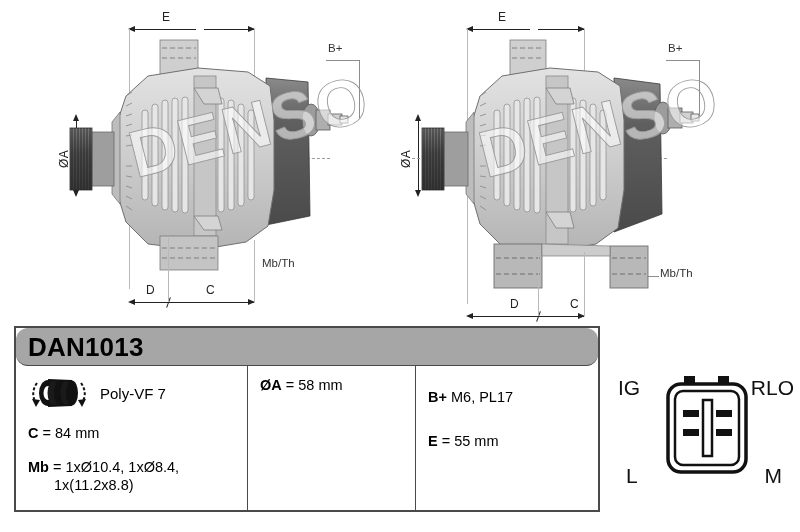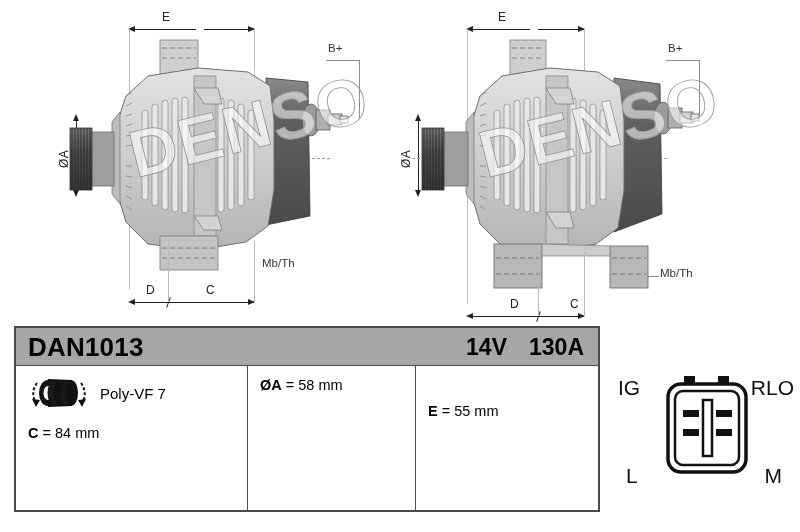--- a/index.html
+++ b/index.html
@@ -120,20 +120,21 @@
     border: 2px solid #4a4a4a;
     box-sizing: border-box;
     background: #fff;
   }
   .spec-header {
     position: relative;
     height: 38px;
     background: #a6a6a6;
     border-bottom: 1px solid #4a4a4a;
     box-sizing: border-box;
+    border-radius: 12px;
   }
   .part-number {
     position: absolute;
     left: 12px; top: 50%;
     transform: translateY(-50%);
     font-size: 26px;
     font-weight: bold;
     letter-spacing: .2px;
   }
   .rating {
@@ -429,24 +430,20 @@
     <div class="tick" style="left:140px; top:311px;"></div>
     <div class="ext-v" style="left:140px; top:252px; height:64px;"></div>
     <div class="ext-v" style="left:186px; top:252px; height:64px;"></div>
   </div>
 </div>
 
 <div class="spec-table">
 
   <div class="spec-header">
     <div class="part-number">DAN1013</div>
-    <div class="rating">
-      <span>14V</span>
-      <span>130A</span>
-    </div>
   </div>
 
   <div class="spec-body">
 
     <div class="spec-col c1">
       <div class="belt-row">
         <svg width="64" height="34">
 
           <path d="M9 7 Q2 17 8 27" stroke="#111" stroke-width="2" fill="none" stroke-dasharray="3 2"></path>
           <path d="M4 23 L8 31 L12 24 Z" fill="#111"></path>
@@ -463,29 +460,37 @@
           <path d="M53 7 Q60 17 54 27" stroke="#111" stroke-width="2" fill="none" stroke-dasharray="3 2"></path>
           <path d="M50 24 L54 31 L58 23 Z" fill="#111"></path>
         </svg>
         <span class="belt-text">Poly-VF 7</span>
       </div>
 
       <div class="spec-line">
         <b>C</b><span> = </span><span>84 mm</span>
       </div>
 
+      <div class="spec-line">
+        <b>Mb</b><span> = </span><span>1xØ10.4, 1xØ8.4,</span>
+        <br>
+        <span class="indent"></span><span>1x(11.2x8.8)</span>
+      </div>
     </div>
 
     <div class="spec-col c2">
       <div class="spec-line" style="">
         <b>ØA</b><span> = </span><span>58 mm</span>
       </div>
     </div>
 
     <div class="spec-col c3">
+      <div class="spec-line" style="margin-top:12px;">
+        <b>B+</b><span> </span><span>M6, PL17</span>
+      </div>
       <div class="spec-line" style="margin-top:26px;">
         <b>E</b><span> = </span><span>55 mm</span>
       </div>
     </div>
   </div>
 </div>
 
 <div class="connector">
   <div class="conn-label conn-ig">IG</div>
   <div class="conn-label conn-rlo">RLO</div>

